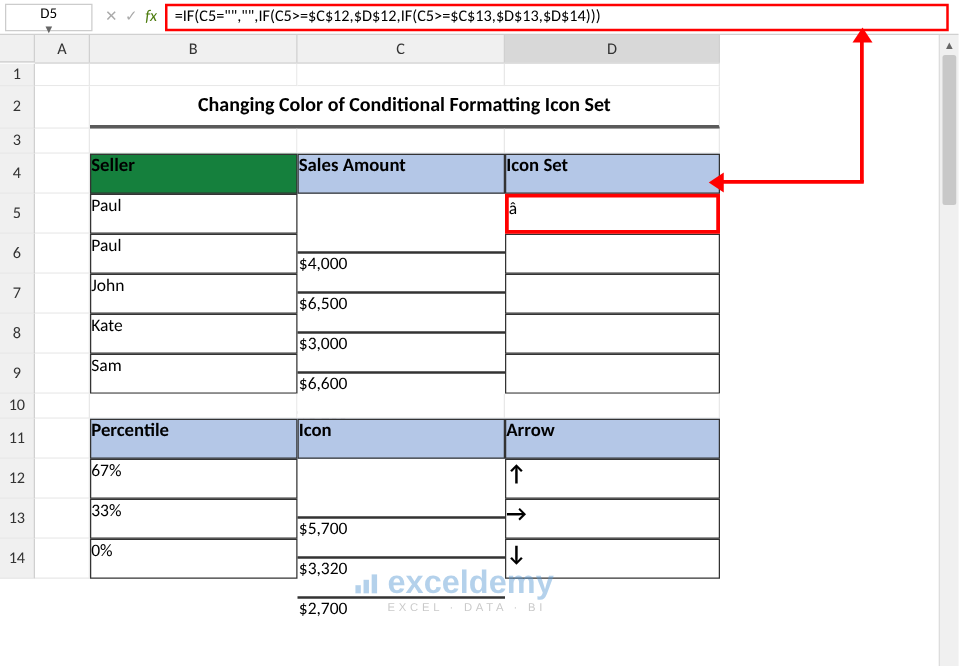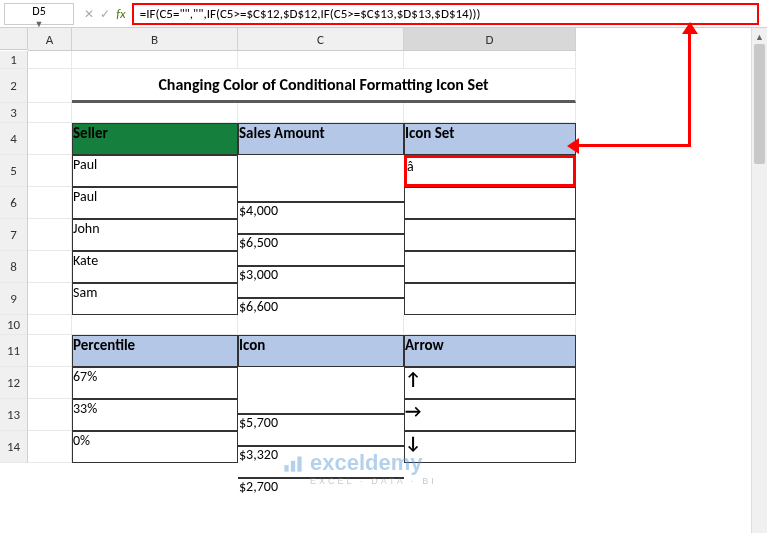--- a/index.html
+++ b/index.html
@@ -49,21 +49,21 @@
     
     .red-arrow-line { position: absolute; background: #ff0000; z-index: 10; }
     .arrow-v { left: 688px; top: 28px; width: 3px; height: 118px; }
     .arrow-h { left: 576px; top: 144px; width: 115px; height: 3px; }
     .arrowhead-up { position: absolute; left: 682px; top: 22px; width: 0; height: 0; border-left: 8px solid transparent; border-right: 8px solid transparent; border-bottom: 12px solid #ff0000; z-index: 11; }
     .arrowhead-left { position: absolute; left: 567px; top: 138px; width: 0; height: 0; border-top: 8px solid transparent; border-bottom: 8px solid transparent; border-right: 12px solid #ff0000; z-index: 11; }
     
     .watermark { position: absolute; left: 280px; top: 450px; opacity: 0.45; font-family: Arial; color: #5a9bd5; z-index: 20; text-align: left; }
     .watermark .wm-top { display: flex; align-items: center; gap: 4px; }
     .watermark svg { width: 26px; height: 26px; }
-    .watermark .wm-title { font-size: 22px; font-weight: bold; }
+    .watermark .wm-title { font-size: 26px; font-weight: bold; }
     .watermark .wm-sub { font-size: 9px; letter-spacing: 3px; margin-left: 30px; color: #888; }
     
     .scrollbar-v { position: absolute; right: 0; top: 28px; bottom: 0; width: 16px; background: #f0f0f0; border-left: 1px solid #ddd; }
     .scroll-btn { height: 16px; display: flex; align-items: center; justify-content: center; font-size: 9px; color: #666; }
     .scroll-thumb-v { position: absolute; top: 16px; left: 2px; right: 2px; height: 120px; background: #c8c8c8; border-radius: 2px; }
   </style>
 </head>
 <body>
 
 <div class="formula-bar">

